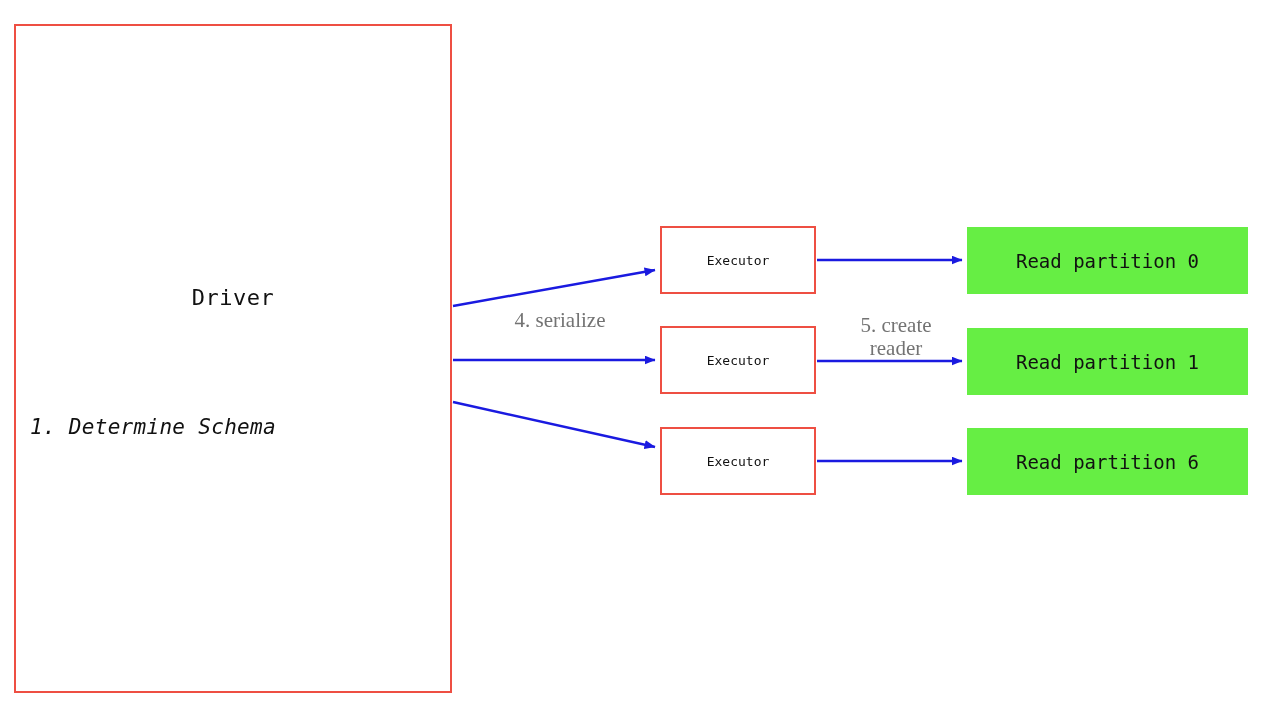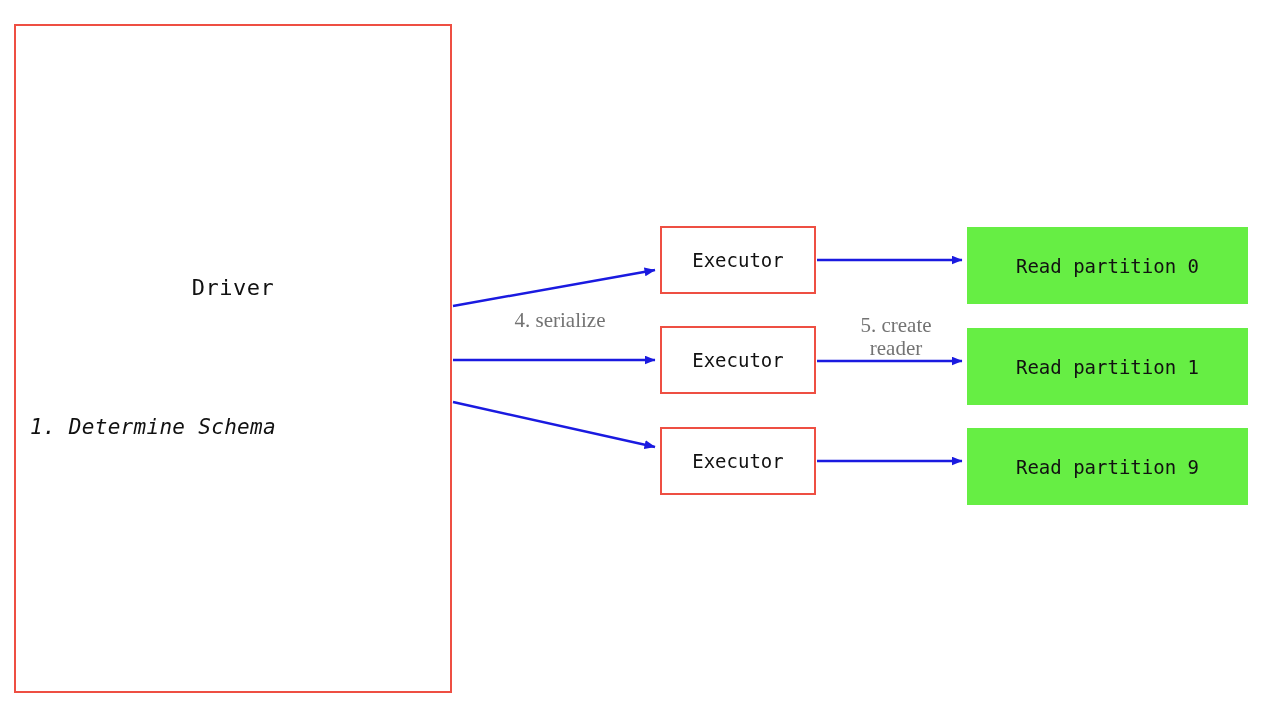--- a/index.html
+++ b/index.html
@@ -30,21 +30,21 @@
     top: 24px;
     width: 438px;
     height: 669px;
     border: 2px solid #e8453c;
     box-sizing: border-box;
     background: #ffffff;
   }
   .driver-title {
     position: absolute;
     left: 14px;
-    top: 275px;
+    top: 285px;
     width: 438px;
     text-align: center;
     font-family: "DejaVu Sans Mono", "Liberation Mono", monospace;
     font-size: 22px;
     color: #111111;
     letter-spacing: 0.5px;
   }
   .driver-steps {
     position: absolute;
     left: 30px;
@@ -64,33 +64,33 @@
     left: 660px;
     width: 156px;
     height: 68px;
     border: 2px solid #ee4f43;
     box-sizing: border-box;
     background: #ffffff;
     display: flex;
     align-items: center;
     justify-content: center;
     font-family: "DejaVu Sans Mono", "Liberation Mono", monospace;
-    font-size: 19px;
+    font-size: 13px;
     color: #111111;
   }
   .exec-1 { top: 226px; }
   .exec-2 { top: 326px; }
   .exec-3 { top: 427px; }
 
   
   .partition-box {
     position: absolute;
     left: 967px;
     width: 281px;
-    height: 77px;
+    height: 67px;
     box-sizing: border-box;
     display: flex;
     align-items: center;
     justify-content: center;
     font-family: "DejaVu Sans Mono", "Liberation Mono", monospace;
     font-size: 19px;
     color: #111111;
   }
   .part-1 { top: 227px; }
   .part-2 { top: 328px; text-align: center; }
@@ -129,21 +129,21 @@
   <div class="driver-steps">
     <div>1. Determine Schema</div>
   </div>
 
   <div class="executor-box exec-1" style="border-color: rgb(238, 79, 67);">Executor</div>
   <div class="executor-box exec-2" style="border-color: rgb(238, 79, 67);">Executor</div>
   <div class="executor-box exec-3" style="border-color: rgb(238, 79, 67);">Executor</div>
 
   <div class="partition-box part-1" style="background: rgb(102, 238, 68);">Read partition 0</div>
   <div class="partition-box part-2" style="background: rgb(102, 238, 68);">Read partition 1</div>
-  <div class="partition-box part-3" style="background: rgb(102, 238, 68);">Read partition 9</div>
+  <div class="partition-box part-3" style="background: rgb(102, 238, 68);">Read partition 6</div>
 
   <svg class="svg-layer" viewBox="0 0 1270 710">
     <defs>
       <marker id="ah" markerWidth="11" markerHeight="9" refX="10.5" refY="4.5" orient="auto" markerUnits="userSpaceOnUse">
         <path d="M0,0 L11,4.5 L0,9 z" fill="#1a1ae0"></path>
       </marker>
     </defs>
 
     <g>
       <line x1="453" y1="306" x2="655" y2="270" stroke="#1a1ae0" stroke-width="2.4" marker-end="url(#ah)"></line>

